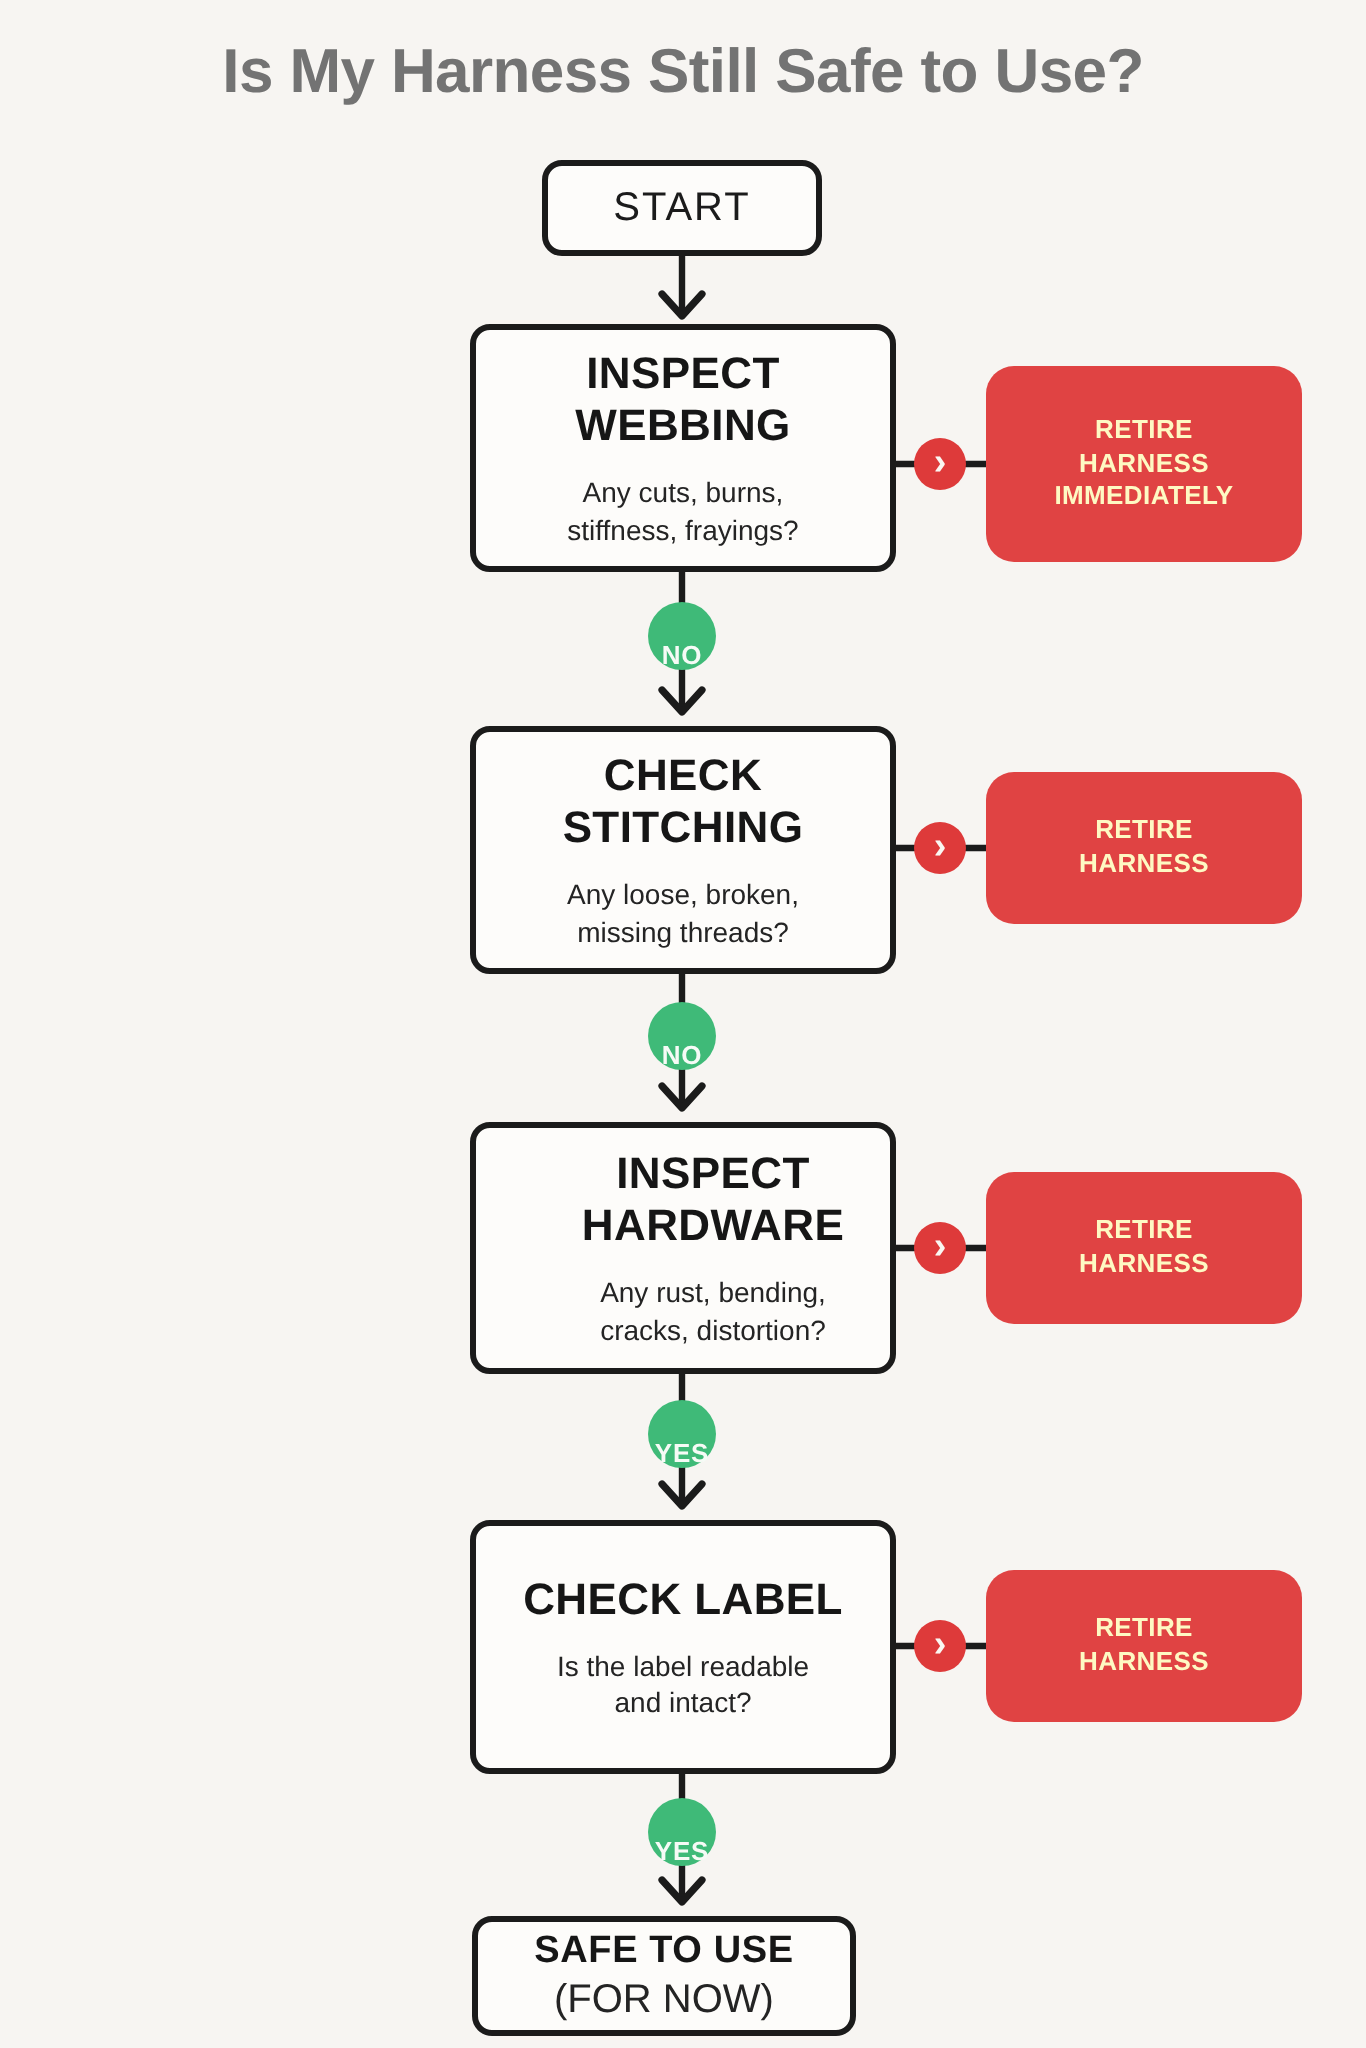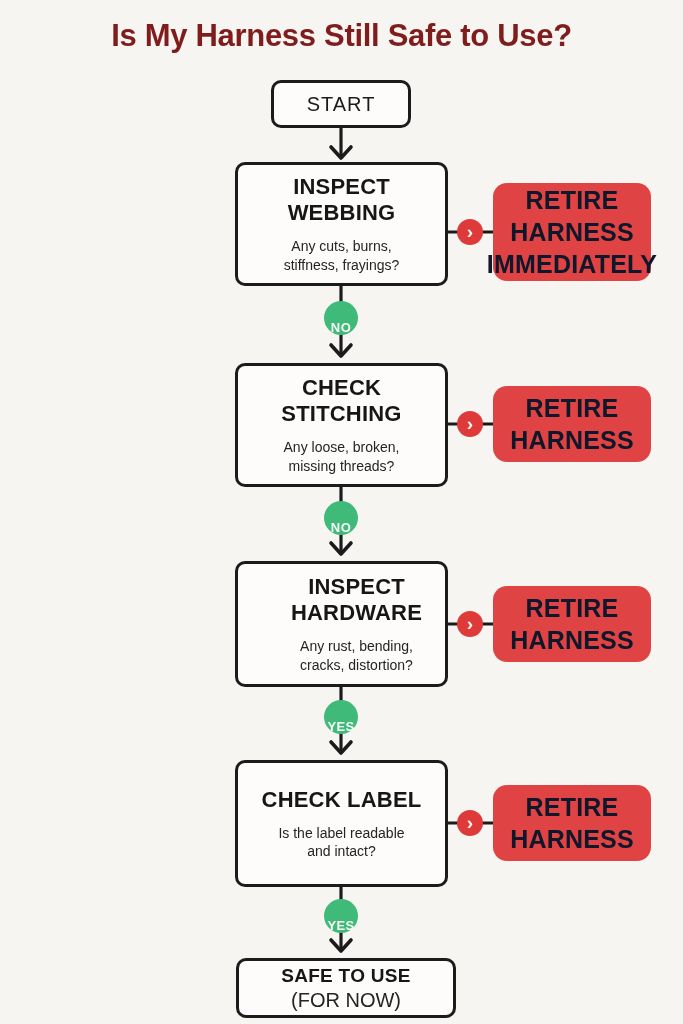--- a/index.html
+++ b/index.html
@@ -25,21 +25,21 @@
   .title {
     position: absolute;
     top: 18px;
     left: 0;
     width: 683px;
     margin: 0;
     text-align: center;
     font-size: 31px;
     font-weight: 700;
     letter-spacing: -0.3px;
-    color: #7f1d1d;
+    color: #737373;
   }
   .node {
     position: absolute;
     background: #fdfcfa;
     border: 3px solid #1b1b1b;
     border-radius: 10px;
     box-sizing: border-box;
     display: flex;
     flex-direction: column;
     align-items: center;
@@ -72,22 +72,22 @@
   .action {
     position: absolute;
     left: 493px;
     width: 158px;
     background: #e04343;
     border-radius: 14px;
     display: flex;
     align-items: center;
     justify-content: center;
     text-align: center;
-    color: #0f172a;
-    font-size: 25px;
+    color: #fef9c3;
+    font-size: 13px;
     font-weight: 700;
     line-height: 1.28;
     letter-spacing: 0.2px;
     white-space: pre-line;
   }
   .action-1 { top: 183px; height: 98px; }
   .action-2 { top: 386px; height: 76px; }
   .action-3 { top: 586px; height: 76px; }
   .action-4 { top: 785px; height: 76px; }
   .chev {
@@ -124,21 +124,21 @@
     color: #f6fbf6;
     font-size: 13px;
     font-weight: 700;
     letter-spacing: 0.4px;
   }
   .badge-1 { top: 301px; }
   .badge-2 { top: 501px; }
   .badge-3 { top: 700px; }
   .badge-4 { top: 899px; }
   .end-node {
-    left: 236px; top: 958px; width: 220px; height: 60px; gap: 2px;
+    left: 236px; top: 958px; width: 192px; height: 60px; gap: 2px;
   }
   .end-header { font-size: 19px; font-weight: 700; letter-spacing: 0.3px; color: #161616; }
   .end-sub { font-size: 20px; font-weight: 400; color: #242424; }
 </style>
 </head>
 <body>
 
 <div class="stage">
 
   <svg class="connectors" viewBox="0 0 683 1024" xmlns="http://www.w3.org/2000/svg" fill="none" stroke="#1b1b1b" stroke-width="3.2">

